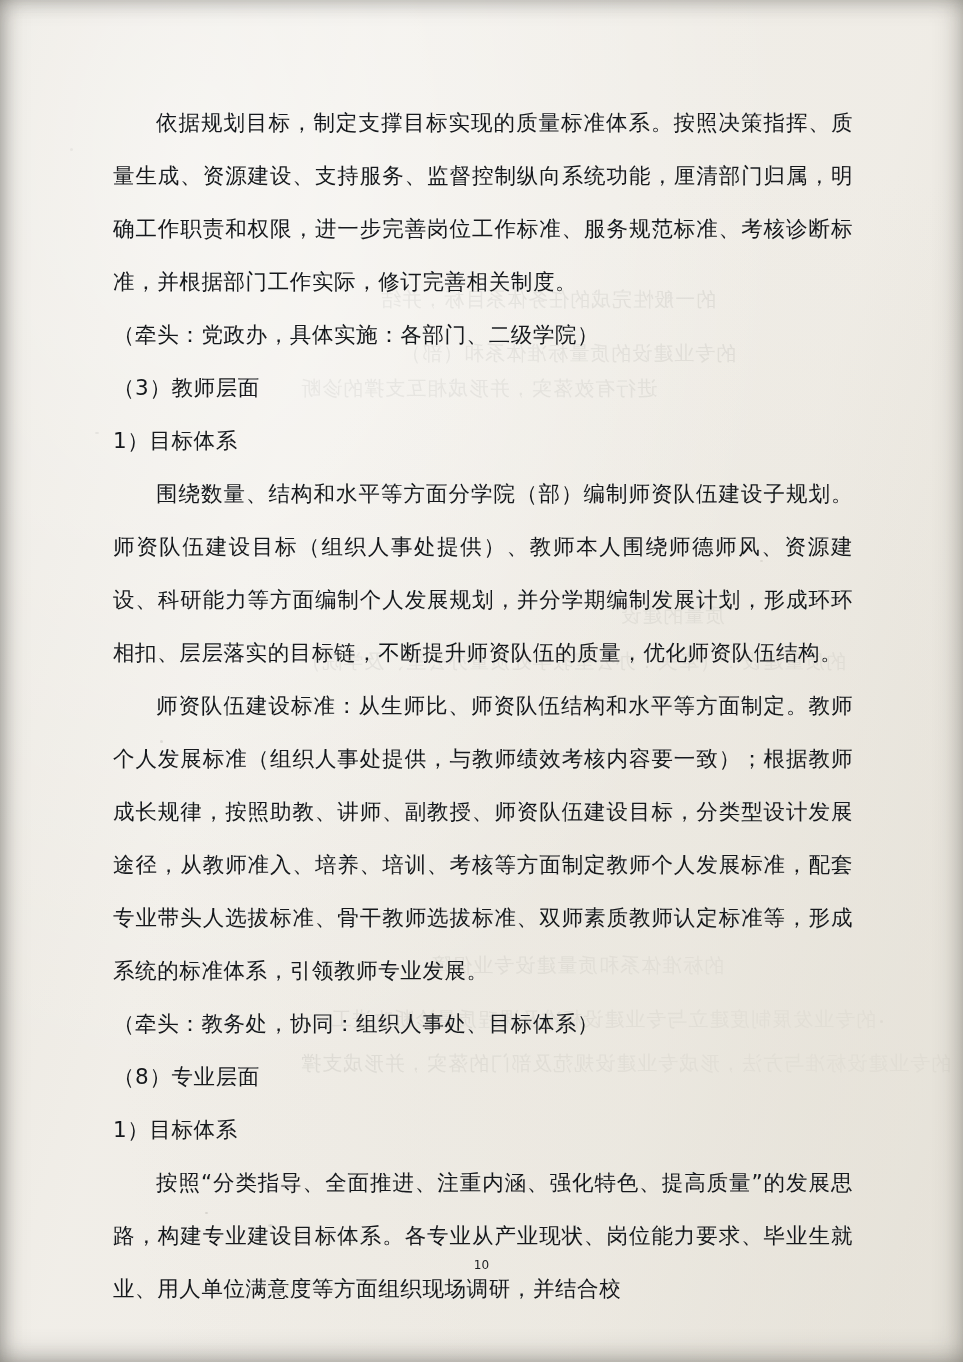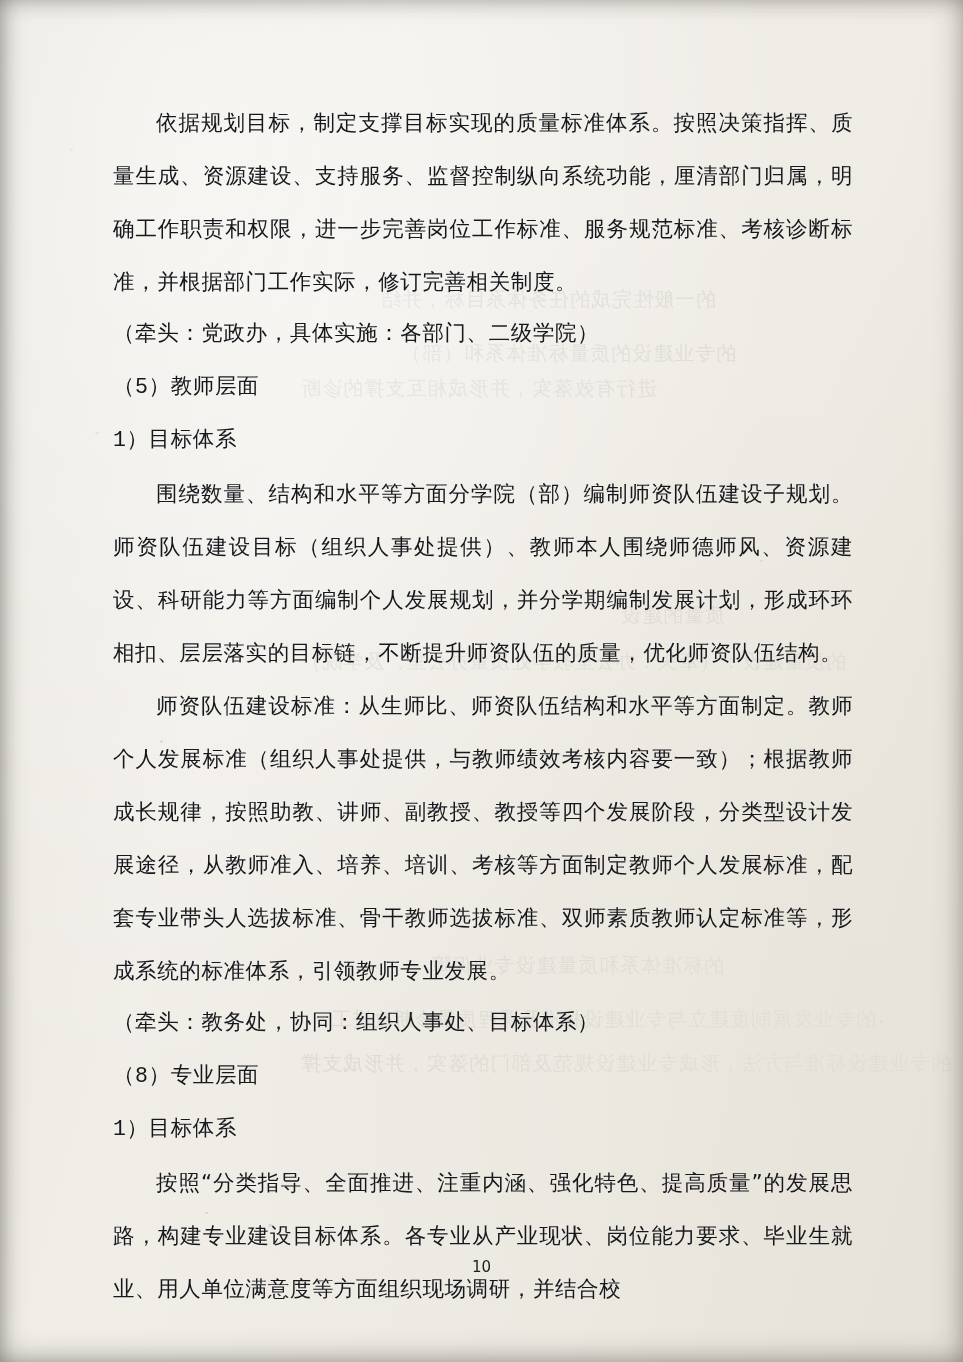--- a/index.html
+++ b/index.html
@@ -56,30 +56,29 @@
   }
   .para {
     margin: 0;
     padding: 0;
   }
   .para.indent {
     text-indent: 2em;
   }
   .para.noindent {
     text-indent: 0;
-    font-family: Liberation Mono, monospace;
   }
   .page-number {
     position: absolute;
     left: 0;
     right: 0;
     top: 1258px;
     text-align: center;
     font-family: "DejaVu Sans", "Liberation Sans", sans-serif;
-    font-size: 15px;
+    font-size: 12px;
     color: #1b1e22;
     z-index: 4;
   }
   
   .ghost {
     position: absolute;
     z-index: 1;
     font-family: "DejaVu Sans", "Liberation Sans", sans-serif;
     color: rgba(120,118,112,0.22);
     font-size: 20px;
@@ -115,24 +114,24 @@
   <div class="speck" style="left:160px; top:740px; width:3px;  height:3px;"></div>
   <div class="speck" style="left:600px; top:218px; width:2px;  height:2px;"></div>
   <div class="speck" style="left:760px; top:560px; width:3px;  height:2px;"></div>
   <div class="speck" style="left:880px; top:1020px; width:3px; height:3px;"></div>
   <div class="speck" style="left:268px; top:1224px; width:5px; height:3px;"></div>
   <div class="speck" style="left:205px; top:1212px; width:3px; height:2px;"></div>
 
   <div class="body-text">
     <p class="para indent">依据规划目标，制定支撑目标实现的质量标准体系。按照决策指挥、质量生成、资源建设、支持服务、监督控制纵向系统功能，厘清部门归属，明确工作职责和权限，进一步完善岗位工作标准、服务规范标准、考核诊断标准，并根据部门工作实际，修订完善相关制度。</p>
     <p class="para noindent">（牵头：党政办，具体实施：各部门、二级学院）</p>
-    <p class="para noindent">（5）教师层面</p>
+    <p class="para noindent">（3）教师层面</p>
     <p class="para noindent">1）目标体系</p>
     <p class="para indent">围绕数量、结构和水平等方面分学院（部）编制师资队伍建设子规划。师资队伍建设目标（组织人事处提供）、教师本人围绕师德师风、资源建设、科研能力等方面编制个人发展规划，并分学期编制发展计划，形成环环相扣、层层落实的目标链，不断提升师资队伍的质量，优化师资队伍结构。</p>
-    <p class="para indent">师资队伍建设标准：从生师比、师资队伍结构和水平等方面制定。教师个人发展标准（组织人事处提供，与教师绩效考核内容要一致）；根据教师成长规律，按照助教、讲师、副教授、教授等四个发展阶段，分类型设计发展途径，从教师准入、培养、培训、考核等方面制定教师个人发展标准，配套专业带头人选拔标准、骨干教师选拔标准、双师素质教师认定标准等，形成系统的标准体系，引领教师专业发展。</p>
+    <p class="para indent">师资队伍建设标准：从生师比、师资队伍结构和水平等方面制定。教师个人发展标准（组织人事处提供，与教师绩效考核内容要一致）；根据教师成长规律，按照助教、讲师、副教授、师资队伍建设目标，分类型设计发展途径，从教师准入、培养、培训、考核等方面制定教师个人发展标准，配套专业带头人选拔标准、骨干教师选拔标准、双师素质教师认定标准等，形成系统的标准体系，引领教师专业发展。</p>
     <p class="para noindent">（牵头：教务处，协同：组织人事处、目标体系）</p>
     <p class="para noindent">（8）专业层面</p>
     <p class="para noindent">1）目标体系</p>
     <p class="para indent">按照“分类指导、全面推进、注重内涵、强化特色、提高质量”的发展思路，构建专业建设目标体系。各专业从产业现状、岗位能力要求、毕业生就业、用人单位满意度等方面组织现场调研，并结合校</p>
   </div>
 
   <div class="page-number">10</div>
 </div>
 
 </body></html>

